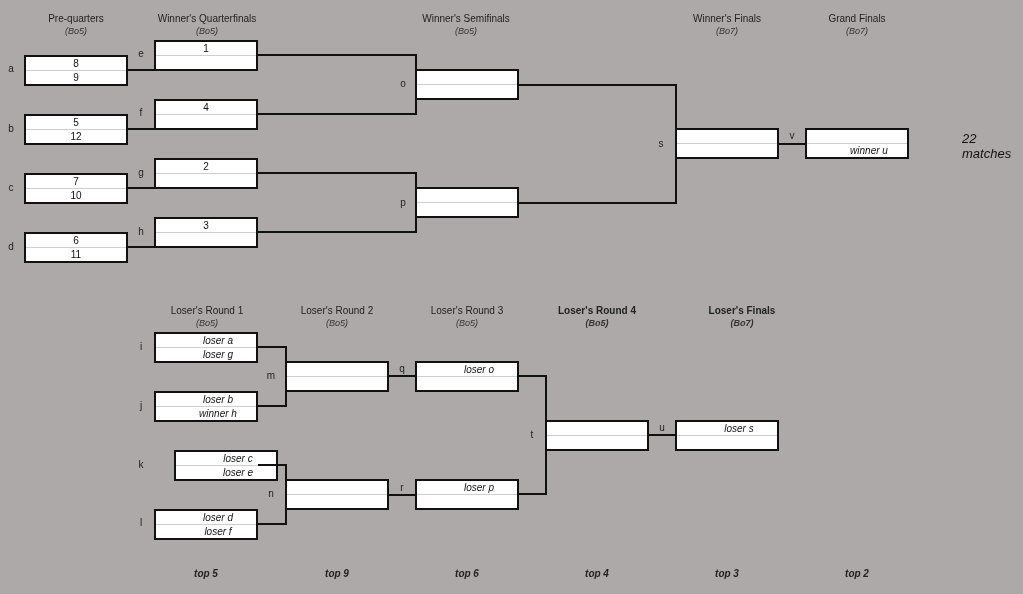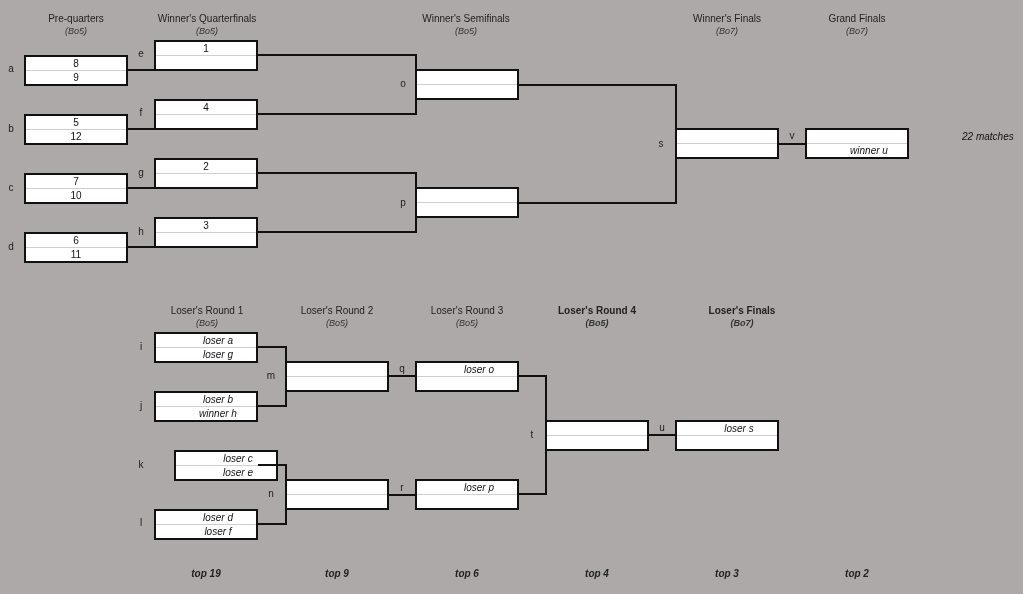--- a/index.html
+++ b/index.html
@@ -20,21 +20,21 @@
     height:13px; line-height:13px; font-size:10px; text-align:center;
     color:#111;
   }
   .slot.top { border-bottom:1px solid #cfcfcf; height:13px; }
   .slot.it { font-style:italic;padding-left:24px; }
   .lbl { position:absolute; font-size:10px; color:#222; width:12px; text-align:center; }
   .ln { position:absolute; background:#111; }
   .h { height:2px; }
   .v { width:2px; }
   .foot { position:absolute; width:100px; text-align:center; font-size:10px; font-style:italic; font-weight:bold; color:#222; }
-  .note { position:absolute; font-size:10px; font-style:italic; color:#111; }
+  .note { position:absolute; font-size:13px; font-style:italic; color:#111; }
 </style>
 </head>
 <body>
 
 <div class="hdr" style="left:-4px;top:12px;">
   <span class="t">Pre-quarters</span>
   <span class="s">(Bo5)</span>
 </div>
 <div class="hdr" style="left:127px;top:12px;">
   <span class="t">Winner's Quarterfinals</span>
@@ -218,18 +218,18 @@
   <div class="slot"></div>
 </div>
 
 <div class="ln h" style="left:649px;top:434px;width:26px;"></div>
 <span class="lbl" style="left:656px;top:422px;">u</span>
 <div class="box" style="left:675px;top:420px;">
   <div class="slot top it">loser s</div>
   <div class="slot"></div>
 </div>
 
-<div class="foot" style="left:156px;top:568px;">top 19</div>
+<div class="foot" style="left:156px;top:568px;">top 5</div>
 <div class="foot" style="left:287px;top:568px;">top 9</div>
 <div class="foot" style="left:417px;top:568px;">top 6</div>
 <div class="foot" style="left:547px;top:568px;">top 4</div>
 <div class="foot" style="left:677px;top:568px;">top 3</div>
 <div class="foot" style="left:807px;top:568px;">top 2</div>
 
 </body></html>

